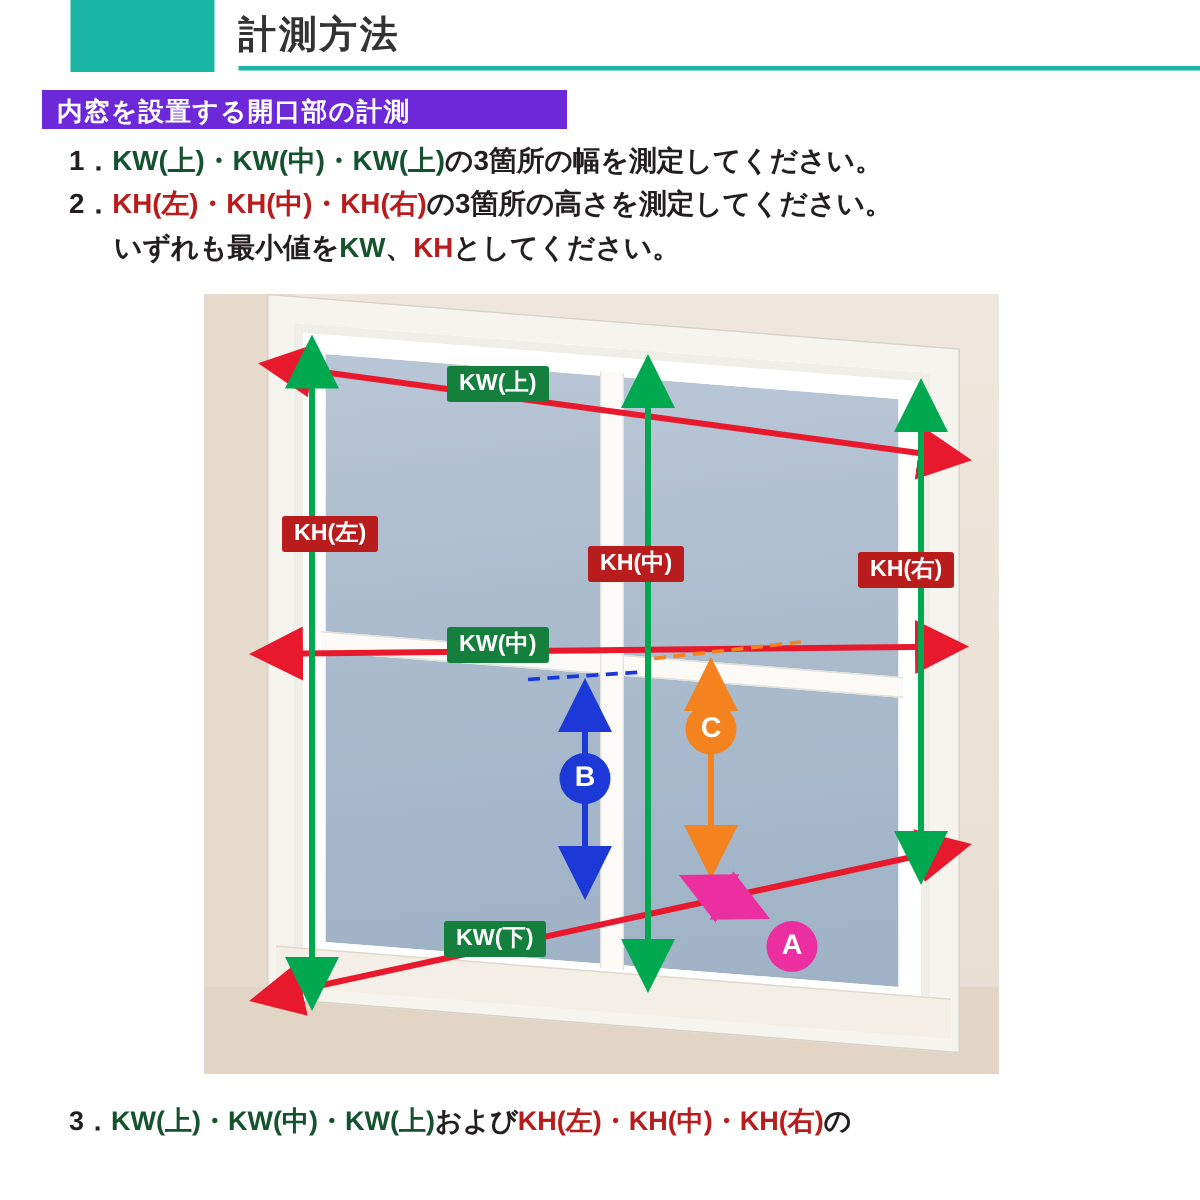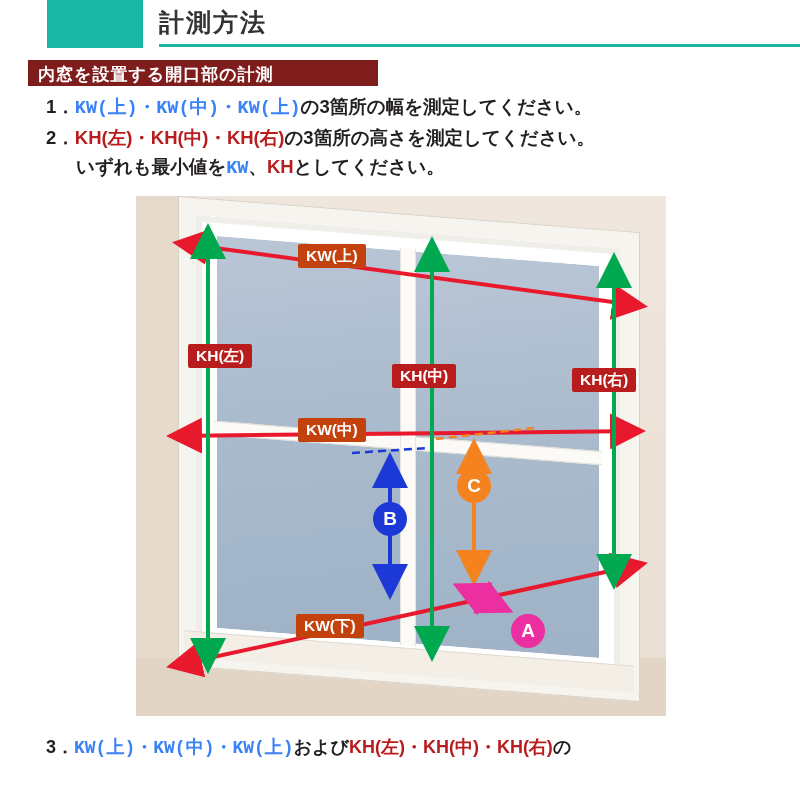--- a/index.html
+++ b/index.html
@@ -24,34 +24,34 @@
     font-size:25px;font-weight:bold;letter-spacing:2px;
     color:#333333;
   }
   .header-rule{
     position:absolute;left:112px;top:44px;width:688px;height:3px;
     background:#19b5a5;
   }
   
   .subbar{
     position:absolute;left:28px;top:60px;width:350px;height:26px;
-    background:#7f1d1d;
+    background:#6d28d9;
   }
   .subbar span{
     position:absolute;left:10px;top:3px;
     color:#ffffff;font-size:17px;font-weight:bold;letter-spacing:1px;
   }
   
   .steps{
     position:absolute;left:46px;top:92px;width:740px;
     font-size:18.5px;line-height:29px;font-weight:bold;
   }
   .step{display:block;white-space:nowrap;}
   .step .indent{display:inline-block;padding-left:30px;}
-  .kw{color:#3b82f6;font-family:Liberation Mono, monospace;}
+  .kw{color:#14532d;}
   .kh{color:#b91c1c;}
   .bottom-steps{
     position:absolute;left:46px;top:733px;width:740px;
     font-size:18px;line-height:29px;font-weight:bold;
   }
   
   .figure{
     position:absolute;left:136px;top:196px;width:530px;height:520px;
   }
   .photo{
@@ -106,21 +106,21 @@
   }
 
   
   .anno{position:absolute;left:0;top:0;width:530px;height:520px;}
   .label{
     position:absolute;
     color:#ffffff;font-weight:bold;font-size:15.5px;
     padding:3px 8px;white-space:nowrap;border-radius:2px;
     line-height:18px;
   }
-  .lab-red{background:#c2410c;}
+  .lab-red{background:#15803d;}
   .lab-green{background:#b91c1c;}
   .circ{
     position:absolute;width:34px;height:34px;border-radius:50%;
     color:#fff;font-weight:bold;font-size:19px;
     display:flex;align-items:center;justify-content:center;
   }
   .c-blue{background:#1c39d8;}
   .c-orange{background:#f4821f;}
   .c-pink{background:#ec2fa0;}
 </style>

